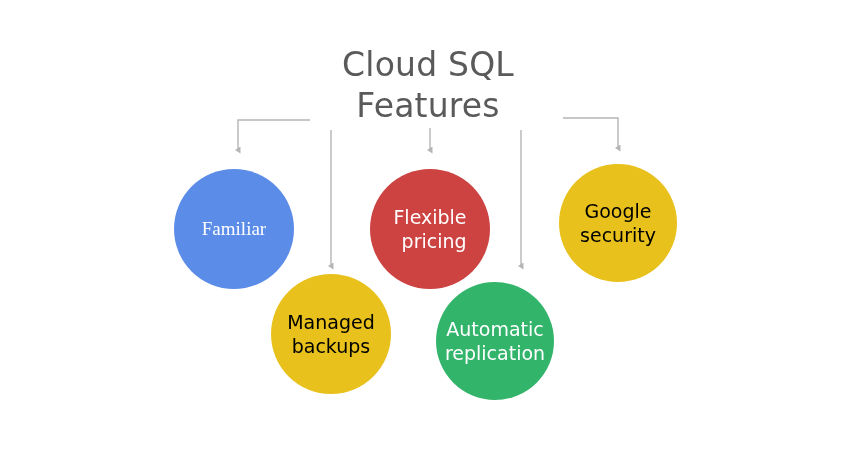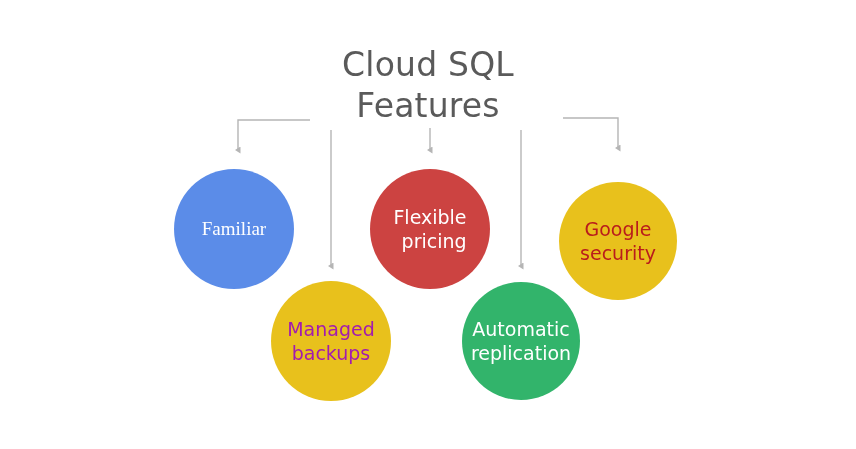--- a/index.html
+++ b/index.html
@@ -88,33 +88,33 @@
     </g>
   </svg>
 
   <div id="title" style="color: rgb(90, 90, 90);">Cloud SQL
 Features</div>
 
   <div class="node" id="node-familiar" style="left: 174px; top: 169px; width: 120px; height: 120px; background: rgb(91, 140, 232); color: rgb(255, 255, 255); font-family: Liberation Serif, serif;">
     <span class="node-label">Familiar</span>
   </div>
 
-  <div class="node" id="node-managed-backups" style="left: 271px; top: 281px; width: 120px; height: 120px; background: rgb(232, 193, 28); color: #a21caf;">
+  <div class="node" id="node-managed-backups" style="left: 271px; top: 274px; width: 120px; height: 120px; background: rgb(232, 193, 28); color: #000000;">
     <span class="node-label">Managed
 backups</span>
   </div>
 
   <div class="node" id="node-flexible-pricing" style="left: 370px; top: 169px; width: 120px; height: 120px; background: rgb(204, 67, 65); color: rgb(255, 255, 255); text-align: right;">
     <span class="node-label">Flexible
 pricing</span>
   </div>
 
-  <div class="node" id="node-automatic-replication" style="left: 462px; top: 282px; width: 118px; height: 118px; background: rgb(50, 180, 107); color: rgb(255, 255, 255);">
+  <div class="node" id="node-automatic-replication" style="left: 436px; top: 282px; width: 118px; height: 118px; background: rgb(50, 180, 107); color: rgb(255, 255, 255);">
     <span class="node-label">Automatic
 replication</span>
   </div>
 
-  <div class="node" id="node-google-security" style="left: 559px; top: 182px; width: 118px; height: 118px; background: rgb(232, 193, 28); color: #b91c1c; justify-content: center;">
+  <div class="node" id="node-google-security" style="left: 559px; top: 164px; width: 118px; height: 118px; background: rgb(232, 193, 28); color: #000000; justify-content: center;">
     <span class="node-label">Google
 security</span>
   </div>
 
 </div>
 
 </body></html>

